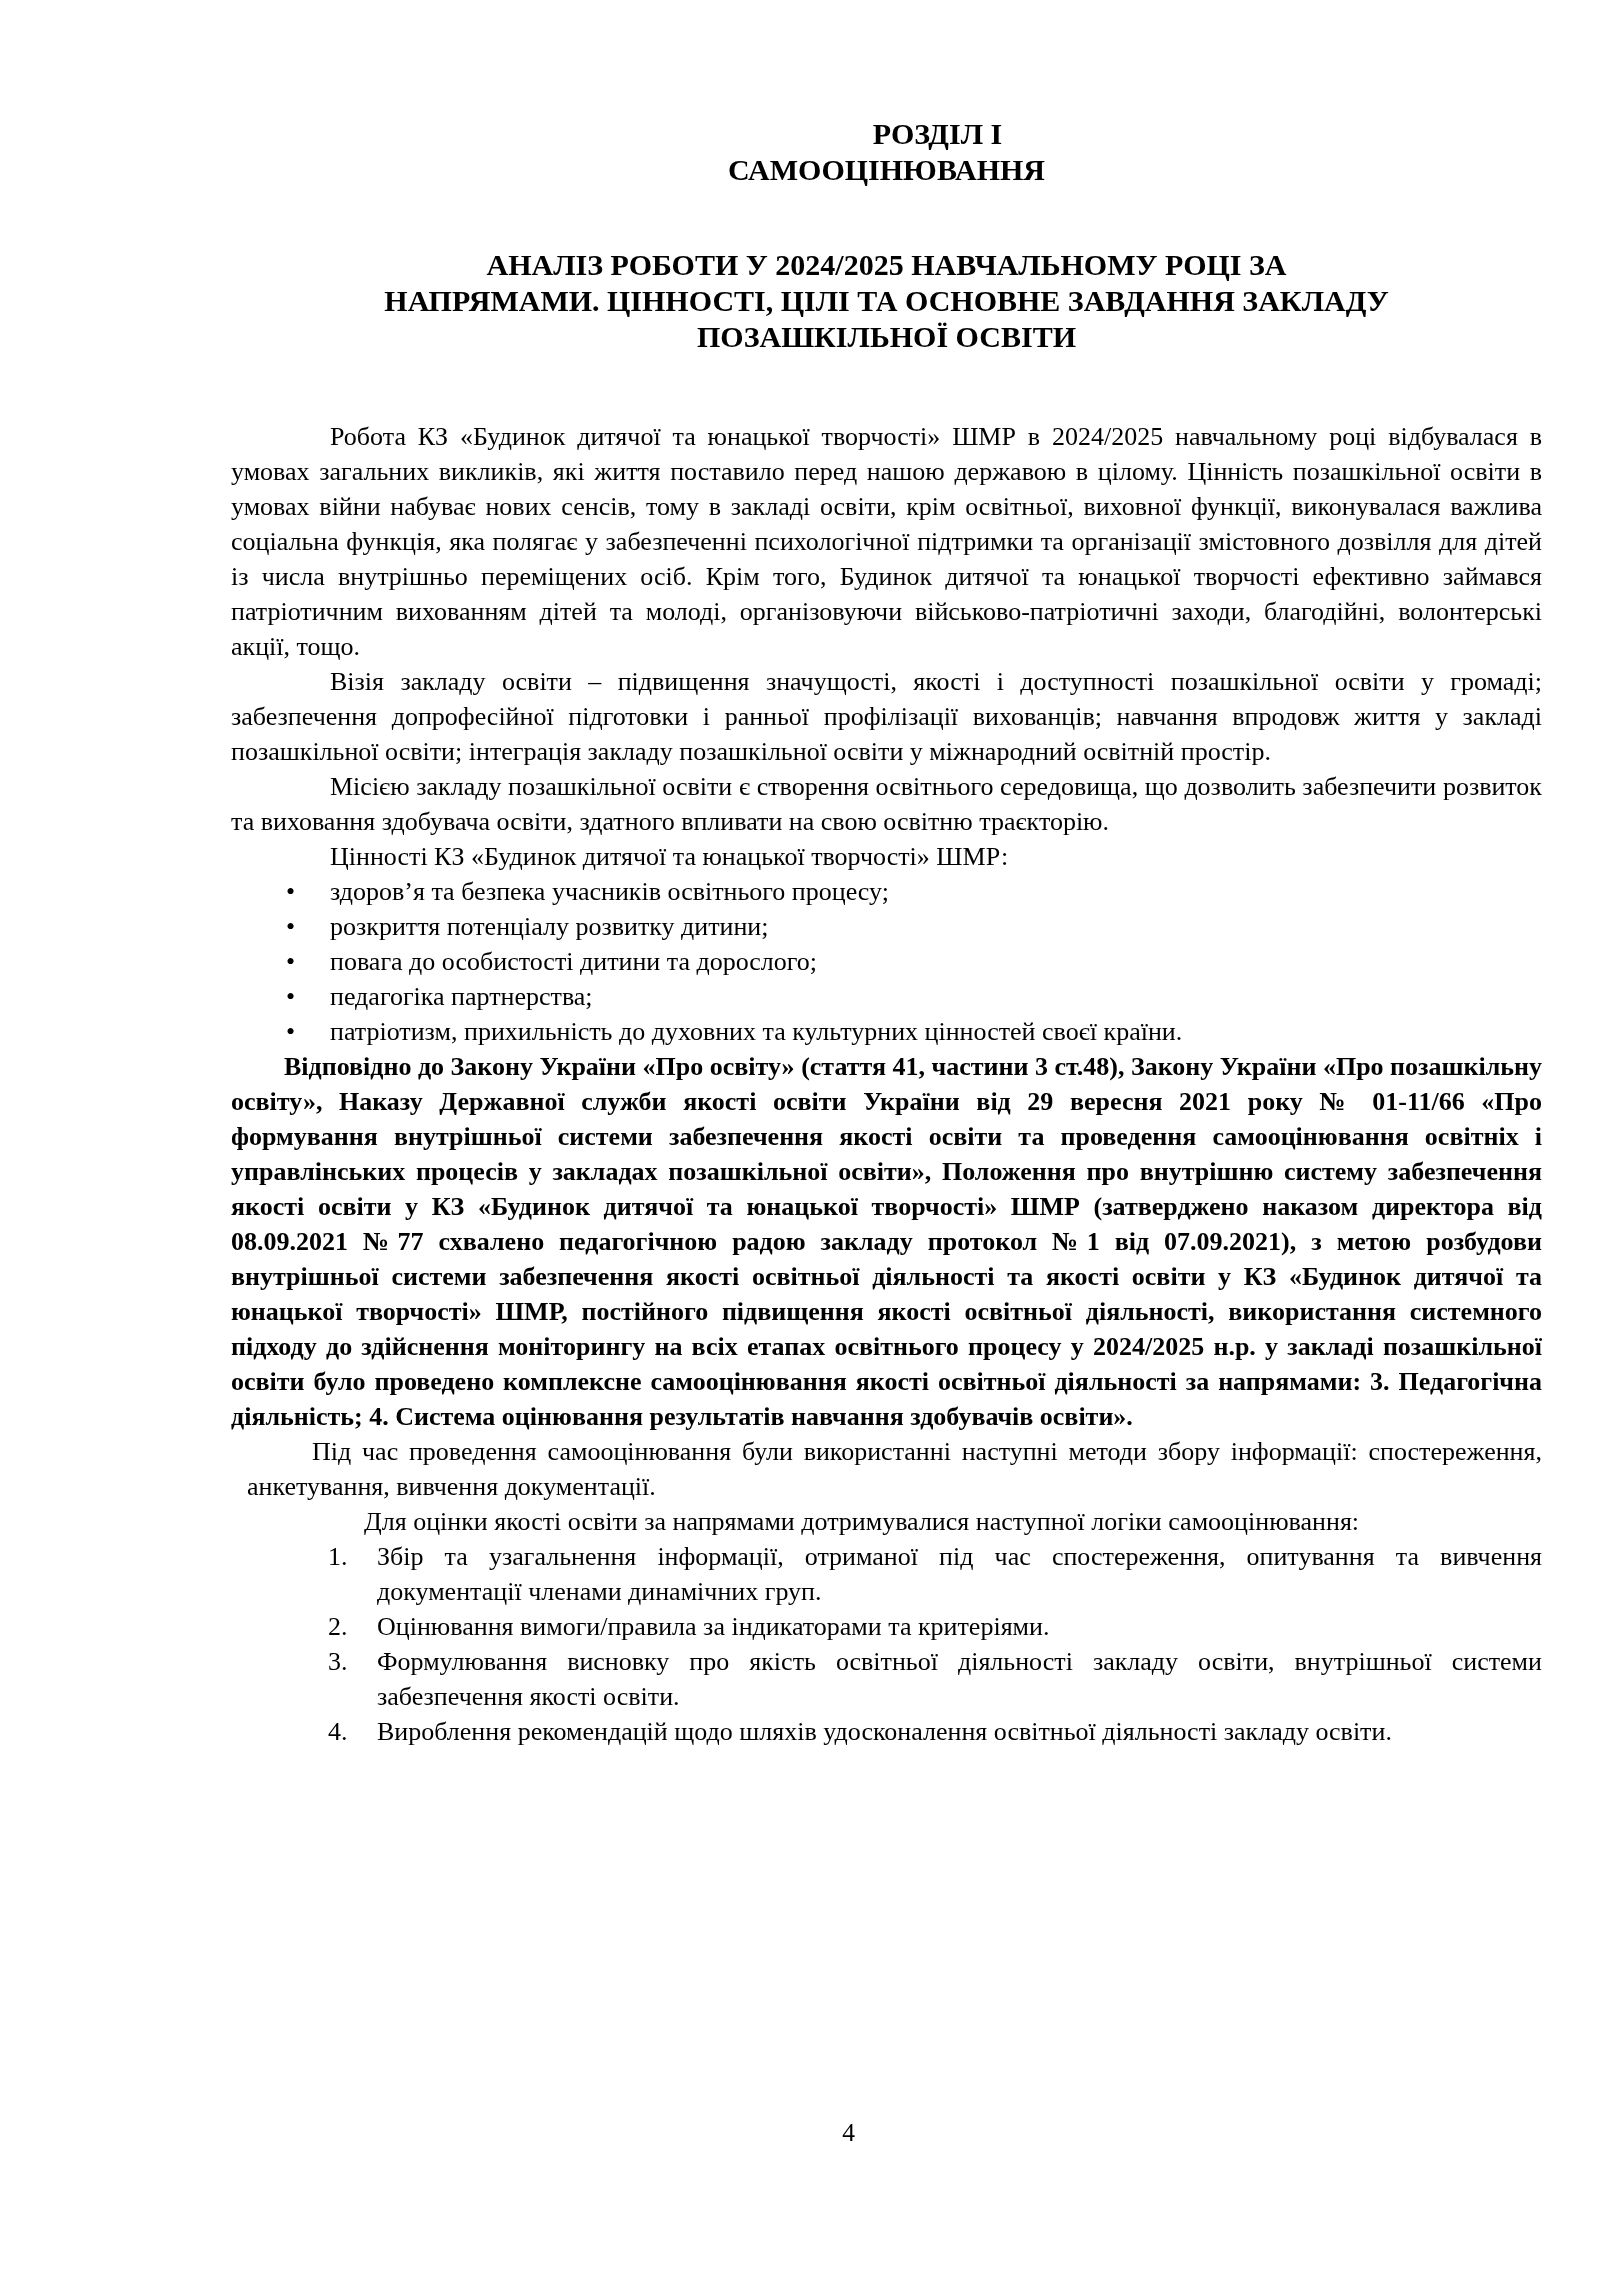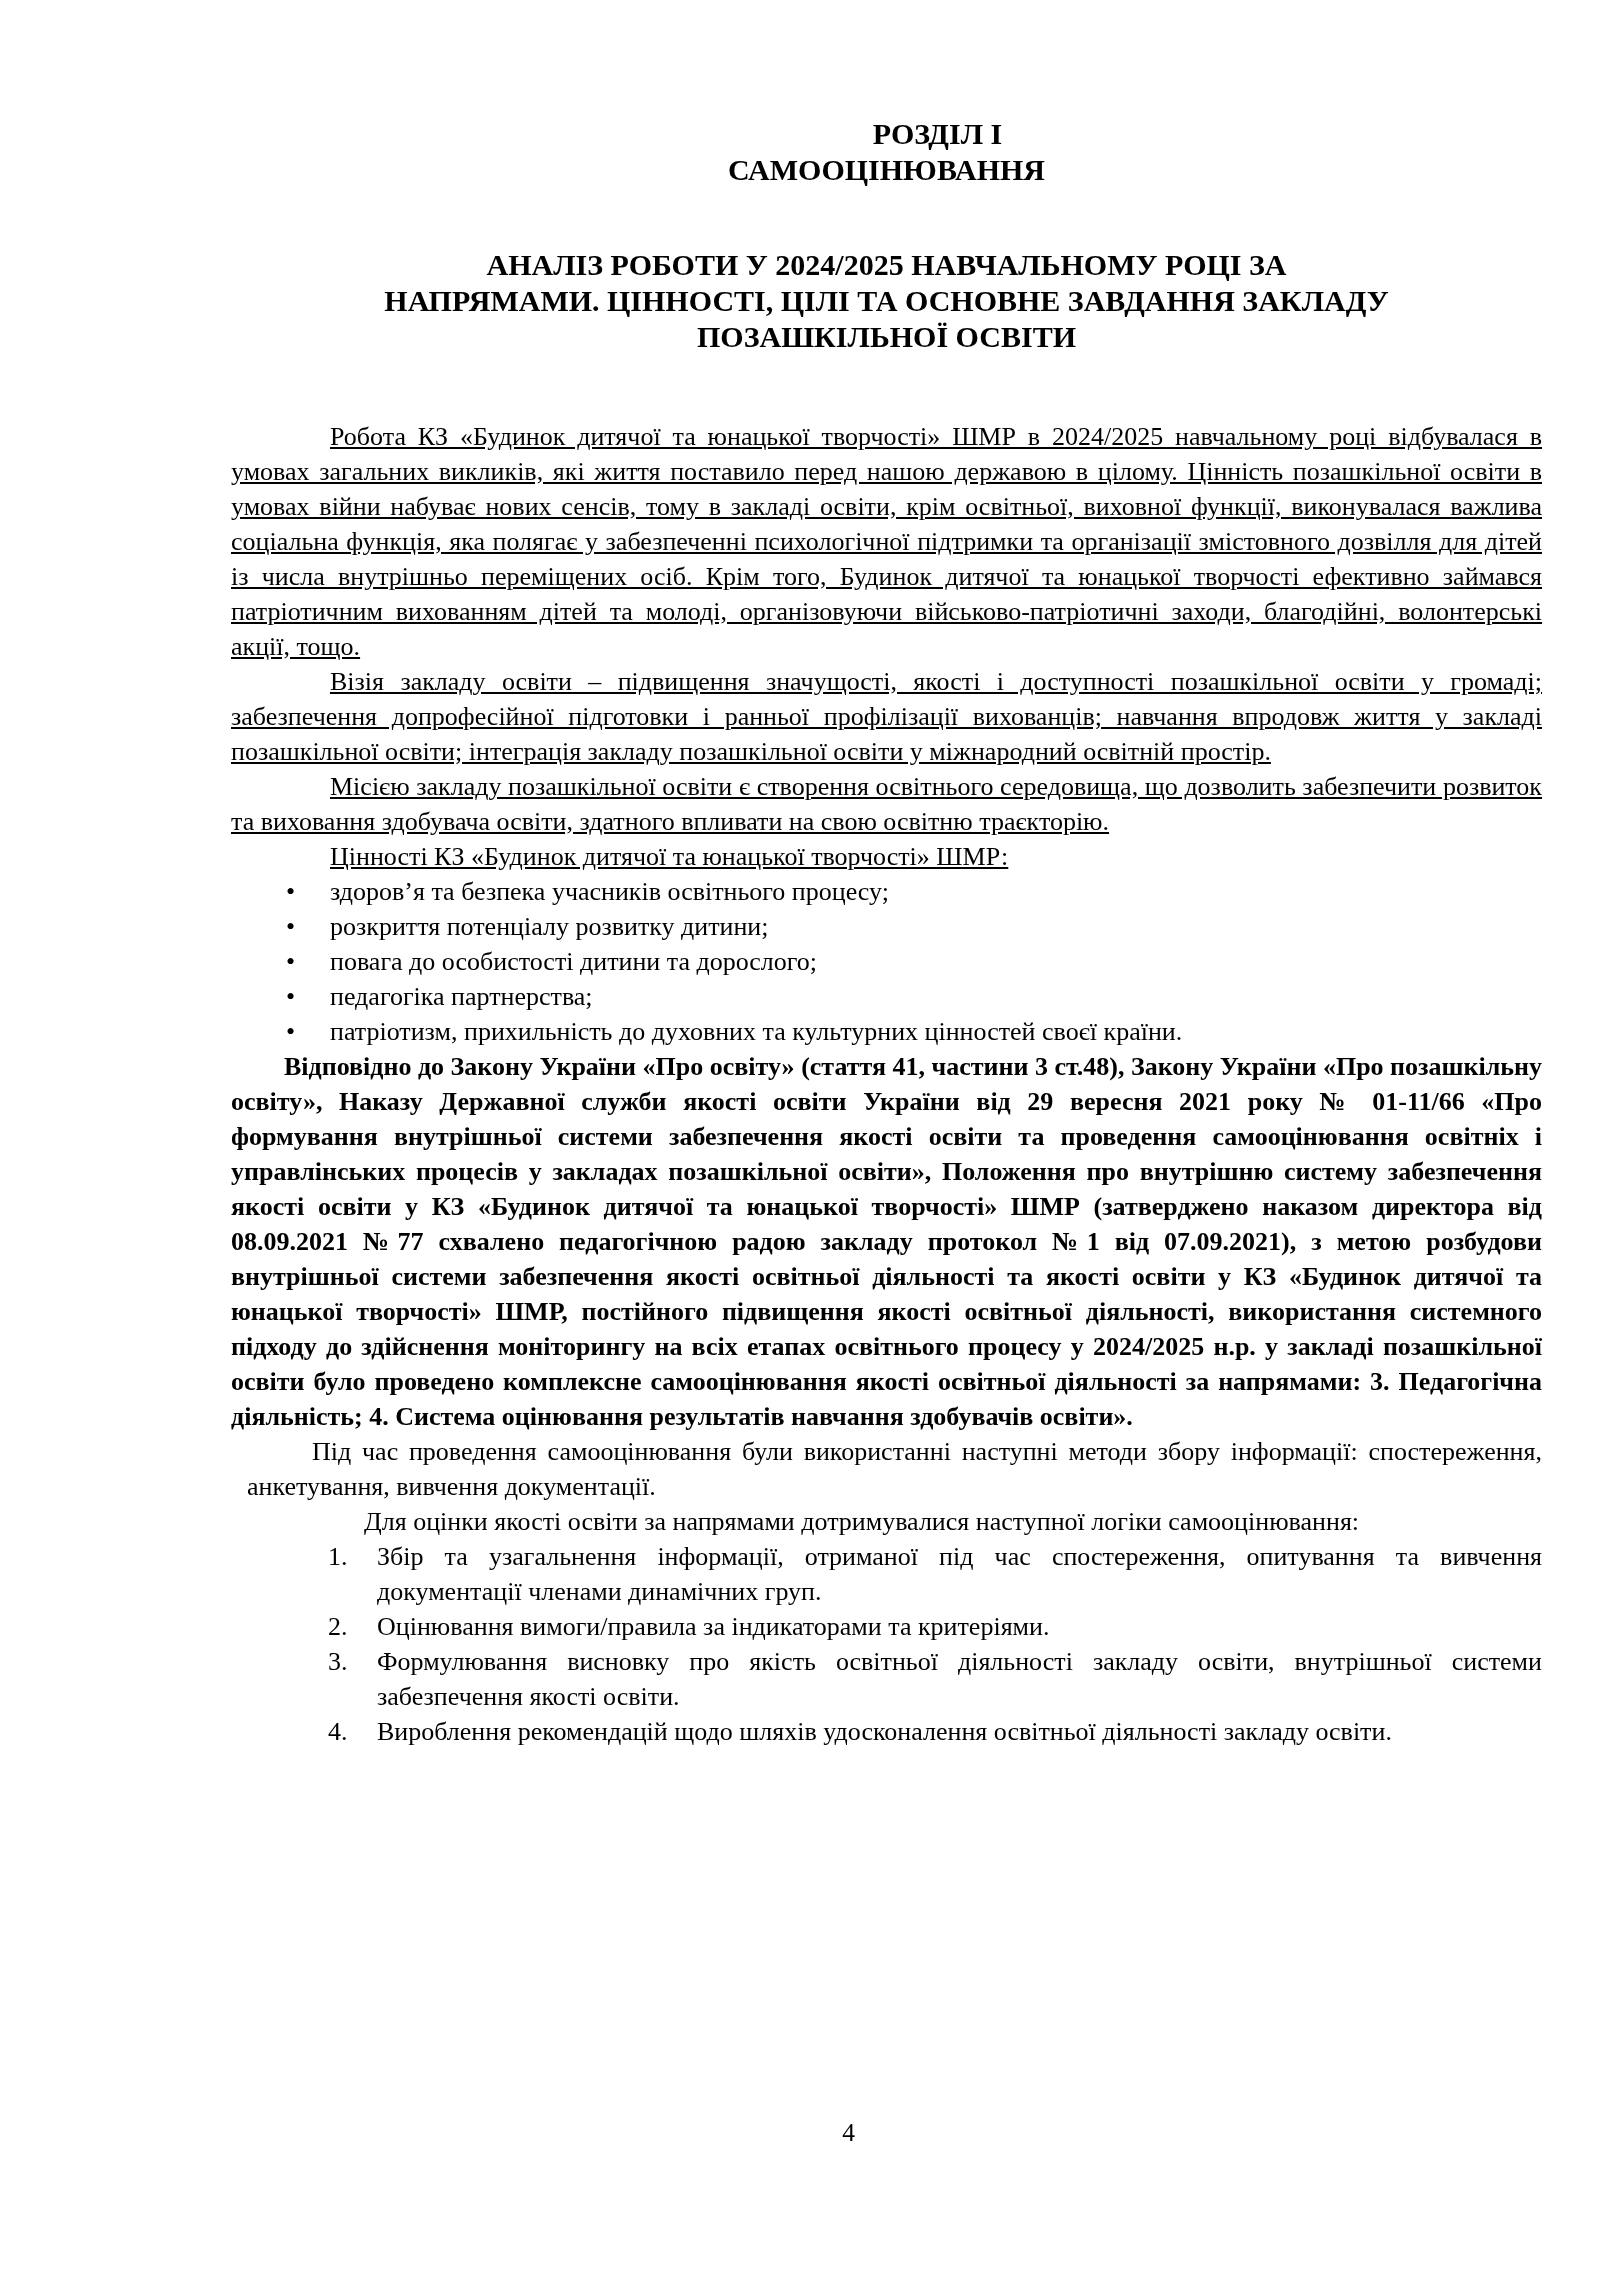--- a/index.html
+++ b/index.html
@@ -7,21 +7,21 @@
          font-family: "Liberation Serif", "DejaVu Serif", serif; color: #000; }
   .page { position: absolute; left: 0; top: 0; width: 1621px; height: 2293px; background: #fff; padding-left: 7px; }
   .col { position: absolute; left: 231px; width: 1311px; }
   .h { font-weight: bold; text-align: center; font-size: 30px; line-height: 36px; margin: 0; }
   #sec-heading { top: 116px; }
   #sec-heading .l1 { padding-left: 102px; }
   #main-title { top: 247px; }
   #main-title .ln { display: block; white-space: nowrap; text-align: center; }
   .body { top: 419px; font-size: 26px; line-height: 35px; }
   .p { margin: 0; text-align: justify; }
-  .ind { text-indent: 99px; text-decoration: underline; }
+  .ind { text-indent: 99px; }
   .ind-s { text-indent: 53px; font-weight: bold; }
   .ind-m { text-indent: 65px; margin-left: 16px; }
   .ind-l { text-indent: 133px; }
   ul.bul { list-style: none; margin: 0; padding: 0; }
   ul.bul li { position: relative; padding-left: 99px; }
   ul.bul li .dot { position: absolute; left: 55px; top: 0; }
   ol.num { list-style: none; margin: 0; padding: 0; }
   ol.num li { position: relative; padding-left: 146px; text-align: justify; }
   ol.num li .n { position: absolute; left: 97px; top: 0; }
   #page-number { position: absolute; top: 2117px; left: 0; width: 1621px; text-align: center;

